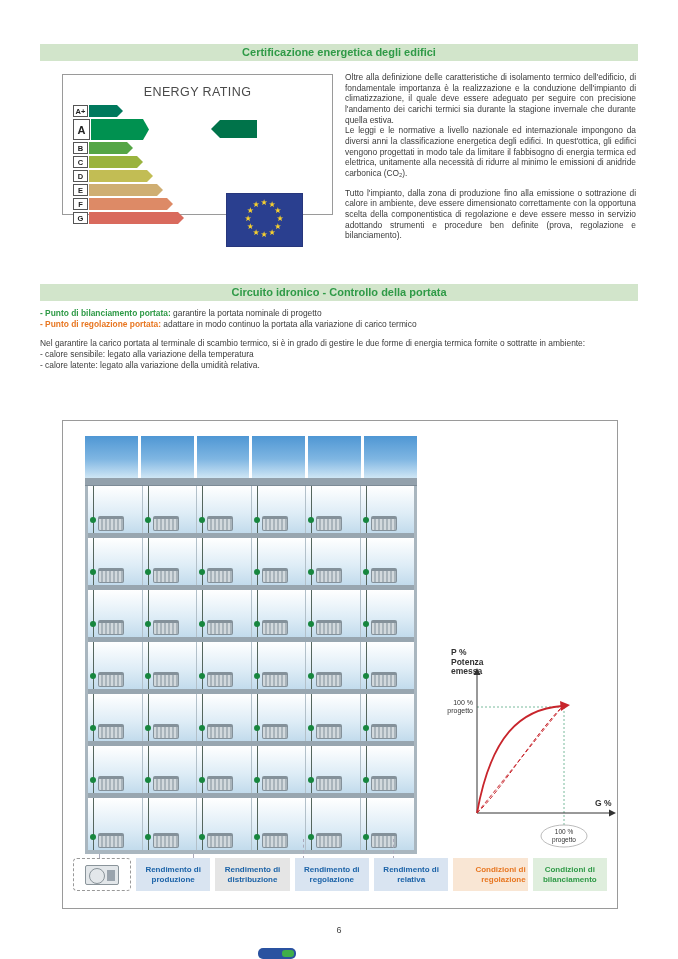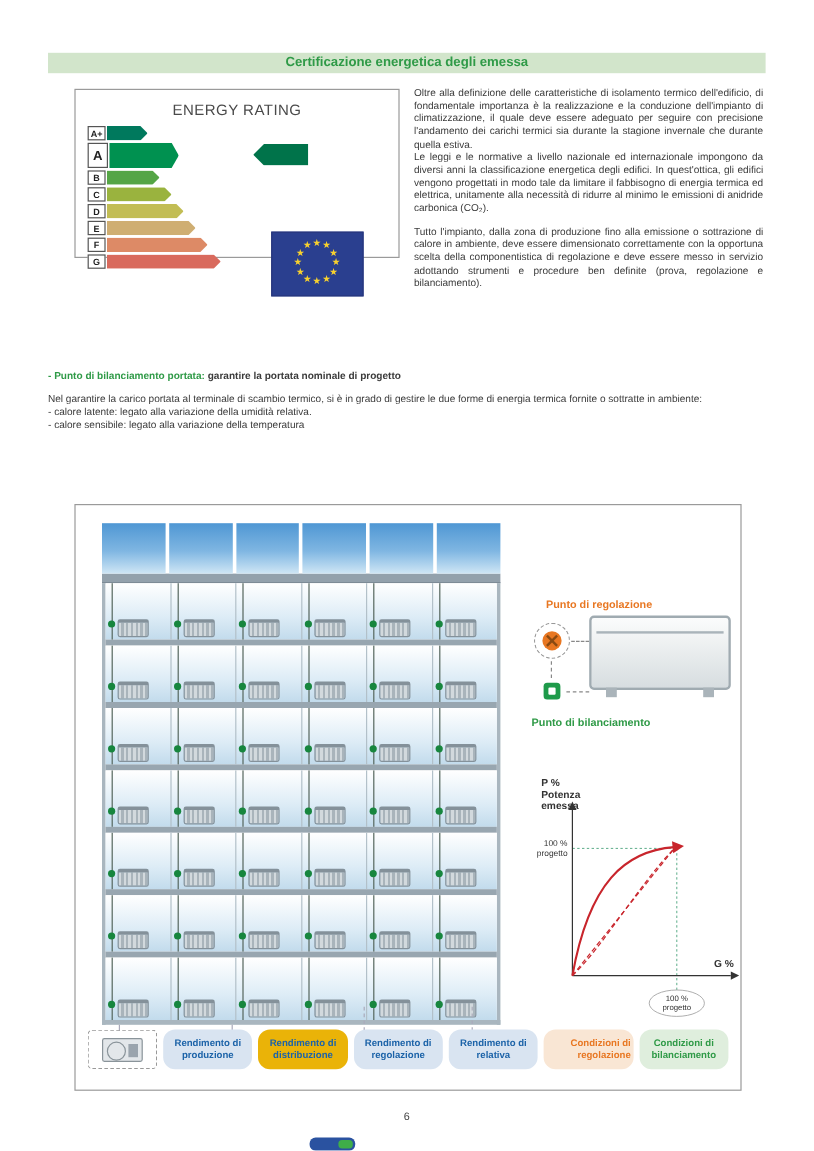--- a/index.html
+++ b/index.html
@@ -37,21 +37,21 @@
   
   .text-col { position:absolute; left:345px; top:72px; width:291px;
     font-size:8.4px; line-height:1.27; text-align:justify; }
   .text-col p.gap { margin-top:9px; }
 
   .sec2 { position:absolute; left:40px; top:308px; width:598px;
     font-size:8.4px; line-height:1.3; }
   .sec2 .bullet { font-weight:bold; }
   .sec2 .bullet .blabel-green { color:#2f9a47;text-align:center; }
   .sec2 .bullet .blabel-orange { color:#e87722; }
-  .sec2 .bullet .btext { font-weight:bold; }
+  .sec2 .bullet .btext { font-weight:normal; }
   .sec2 p.mt { margin-top:8px; }
 
   
   .diagram { position:absolute; left:62px; top:420px; width:556px; height:489px;
     border:1px solid #9a9a9a; background:#fff; }
 
   .building { position:absolute; left:22px; top:15px; width:332px; }
   .sky { display:flex; gap:3px; height:42px; background:#fff; }
   .sky-cell { flex:1; background:linear-gradient(180deg,#4f97d4 0%,#7fb6e2 55%,#cfe6f5 100%); }
   .roof { height:8px; background:#93a1ac; border-bottom:1px solid #7d8b96; }
@@ -113,36 +113,36 @@
   .legend-row { position:absolute; left:10px; right:10px; top:437px; height:33px;
     display:flex; gap:5px; align-items:stretch; }
   .boiler-box { width:58px; flex:none; border:1px dashed #999; border-radius:4px;
     display:flex; align-items:center; justify-content:center; }
   .boiler { width:34px; height:20px; border:1px solid #8a949a; background:#e3e7ea;
     border-radius:2px; position:relative; }
   .boiler::before { content:""; position:absolute; left:3px; top:2px; width:14px; height:14px;
     border:1.5px solid #8a949a; border-radius:50%; }
   .boiler::after { content:""; position:absolute; right:3px; top:4px; width:8px; height:11px;
     background:#9aa4ad; }
-  .legend-box { flex:1; border-radius:10px; display:flex; align-items:center; justify-content:center;
+  .legend-box { flex:1; border-radius:0; display:flex; align-items:center; justify-content:center;
     text-align:center; font-weight:bold; font-size:8px; line-height:1.15; padding:2px; }
 
   .page-num { position:absolute; top:925px; left:0; width:100%; text-align:center;
     font-size:9px; color:#444; }
   .footer-logo { position:absolute; left:258px; top:948px; width:38px; height:11px;
     background:#2a52a0; border-radius:5px; overflow:hidden; }
   .footer-logo::after { content:""; position:absolute; right:2px; top:2px; width:12px; height:7px;
     background:#3fae49; border-radius:3px; }
 </style>
 </head>
 <body>
 
 <div class="page">
 
-  <div class="header-bar h1" style="background: rgb(210, 229, 203); color: rgb(47, 154, 71);">Certificazione energetica degli emessa</div>
+  <div class="header-bar h1" style="background: rgb(210, 229, 203); color: rgb(47, 154, 71);">Certificazione energetica degli edifici</div>
 
   <div class="energy-box">
     <div class="energy-title">ENERGY RATING</div>
     <div class="energy-classes">
         <div class="erow">
           <span class="eletter">A+</span>
           <span class="earrow" style="background: rgb(0, 121, 93); width: 34px;"></span>
         </div>
         <div class="erow erow-big">
           <span class="eletter">A</span>
@@ -189,26 +189,28 @@
         <span class="star" style="left: 25.5px; top: 7.14359px; color: rgb(248, 209, 46);">★</span>
       </div>
   </div>
 
   <div class="text-col">
     <p>Oltre alla definizione delle caratteristiche di isolamento termico dell'edificio, di fondamentale importanza è la realizzazione e la conduzione dell'impianto di climatizzazione, il quale deve essere adeguato per seguire con precisione l'andamento dei carichi termici sia durante la stagione invernale che durante quella estiva.</p>
     <p>Le leggi e le normative a livello nazionale ed internazionale impongono da diversi anni la classificazione energetica degli edifici. In quest'ottica, gli edifici vengono progettati in modo tale da limitare il fabbisogno di energia termica ed elettrica, unitamente alla necessità di ridurre al minimo le emissioni di anidride carbonica (CO₂).</p>
     <p class="gap">Tutto l'impianto, dalla zona di produzione fino alla emissione o sottrazione di calore in ambiente, deve essere dimensionato correttamente con la opportuna scelta della componentistica di regolazione e deve essere messo in servizio adottando strumenti e procedure ben definite (prova, regolazione e bilanciamento).</p>
   </div>
 
+  <div class="header-bar h2" style="background: rgb(210, 229, 203); color: rgb(47, 154, 71);">Circuito idronico - Controllo della portata</div>
 
   <div class="sec2">
     <p class="bullet"><span class="blabel-green">- Punto di bilanciamento portata:</span><span class="btext"> garantire la portata nominale di progetto</span></p>
+    <p class="bullet"><span class="blabel-orange">- Punto di regolazione portata:</span><span class="btext"> adattare in modo continuo la portata alla variazione di carico termico</span></p>
     <p class="mt">Nel garantire la carico portata al terminale di scambio termico, si è in grado di gestire le due forme di energia termica fornite o sottratte in ambiente:</p>
+    <p>- calore sensibile: legato alla variazione della temperatura</p>
     <p>- calore latente: legato alla variazione della umidità relativa.</p>
-    <p>- calore sensibile: legato alla variazione della temperatura</p>
   </div>
 
   <div class="diagram">
 
     <div class="building">
       <div class="sky">
           <div class="sky-cell"></div>
           <div class="sky-cell"></div>
           <div class="sky-cell"></div>
           <div class="sky-cell"></div>
@@ -442,37 +444,20 @@
             </div>
           </div>
         </div>
     </div>
 
     <div class="conn" style="left:36px; top:433px; height:5px;"></div>
     <div class="conn" style="left:130px; top:433px; height:5px;"></div>
     <div class="conn" style="left:240px; top:418px; height:20px;"></div>
     <div class="conn" style="left:330px; top:418px; height:20px;"></div>
 
-    <div class="right-panel">
-      <div class="pr-label">Punto di regolazione</div>
-      <div class="reg-icon-wrap">
-          <span class="reg-knob"></span>
-        </div>
-      <div class="dash-h1"></div>
-      <div class="dash-v"></div>
-      <div class="radiator-ill">
-        <span class="foot f1"></span>
-        <span class="foot f2"></span>
-      </div>
-      <div class="bal-icon-wrap">
-          <span class="bal-valve"></span>
-        </div>
-      <div class="dash-h2"></div>
-      <div class="pb-label">Punto di bilanciamento</div>
-    </div>
 
     <div class="chart-wrap">
       <svg viewBox="0 0 180 212">
         <line class="guide" x1="38" y1="64" x2="125" y2="64"></line>
         <line class="guide" x1="125" y1="64" x2="125" y2="182"></line>
         <line class="axis" x1="38" y1="170" x2="170" y2="170"></line>
         <polygon class="axis-f" points="170,166.5 170,173.5 177,170"></polygon>
         <line class="axis" x1="38" y1="170" x2="38" y2="32"></line>
         <polygon class="axis-f" points="34.5,32 41.5,32 38,25"></polygon>
         <path class="curve-dash" d="M38,170 L123,64"></path>
@@ -489,21 +474,21 @@
         <text class="t-tiny" x="125" y="191" text-anchor="middle">100 %</text>
         <text class="t-tiny" x="125" y="199" text-anchor="middle">progetto</text>
       </svg>
     </div>
 
     <div class="legend-row">
       <div class="boiler-box">
         <span class="boiler"></span>
       </div>
     <div class="legend-box" style="background: rgb(217, 228, 241); color: rgb(28, 99, 168);">Rendimento di produzione</div>
-        <div class="legend-box" style="background: #eab308; color: rgb(28, 99, 168);">Rendimento di distribuzione</div>
+        <div class="legend-box" style="background: #e5e5e5; color: rgb(28, 99, 168);">Rendimento di distribuzione</div>
         <div class="legend-box" style="background: rgb(217, 228, 241); color: rgb(28, 99, 168);">Rendimento di regolazione</div>
         <div class="legend-box" style="background: rgb(217, 228, 241); color: rgb(28, 99, 168);">Rendimento di relativa</div>
         <div class="legend-box" style="background: rgb(249, 230, 212); color: rgb(232, 119, 34); text-align: right;">Condizioni di regolazione</div>
         <div class="legend-box" style="background: rgb(223, 238, 221); color: rgb(47, 154, 71);">Condizioni di bilanciamento</div>
       </div>
 
   </div>
 
   <div class="page-num">6</div>
   <div class="footer-logo"></div>

